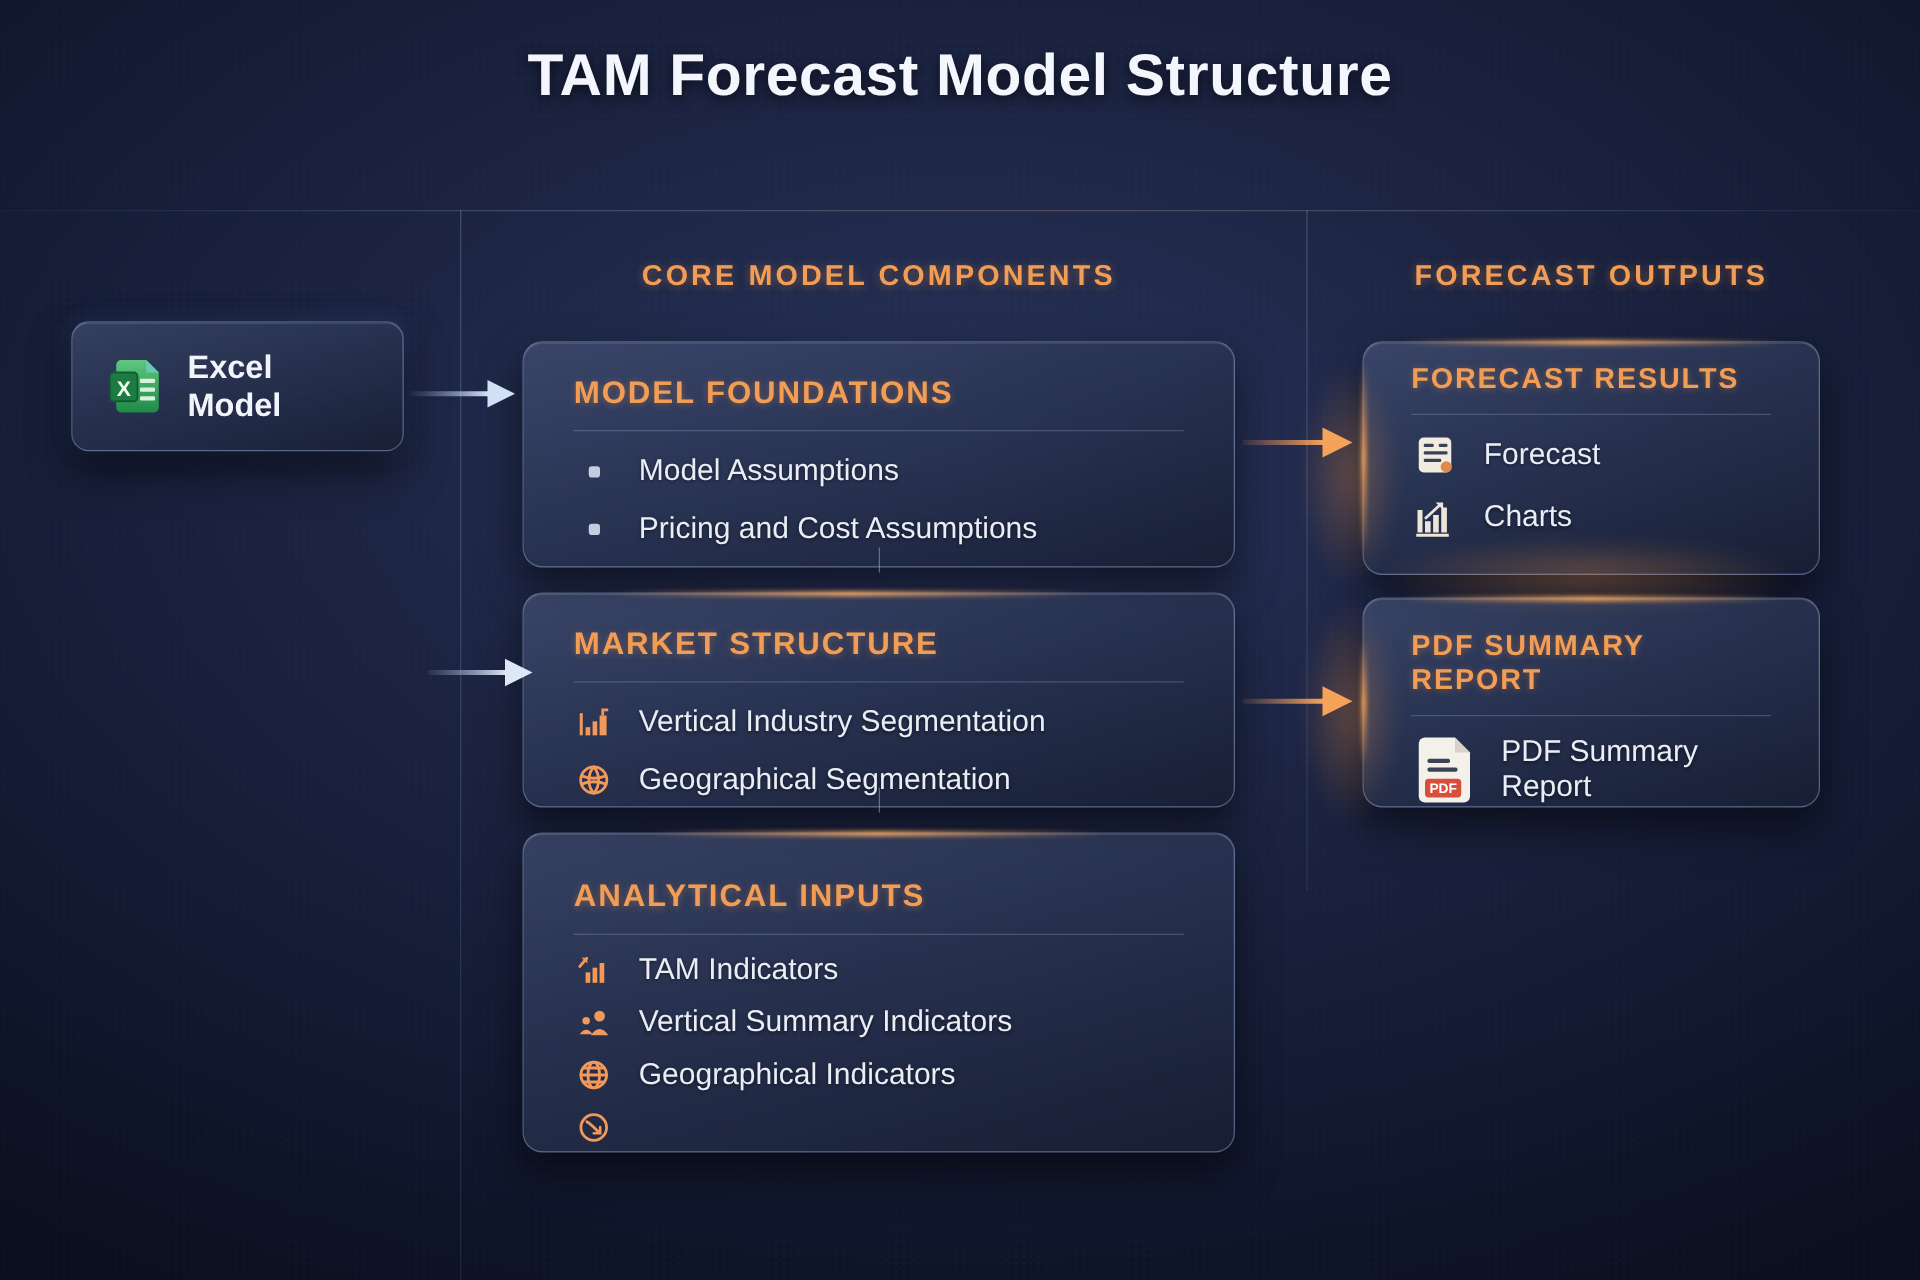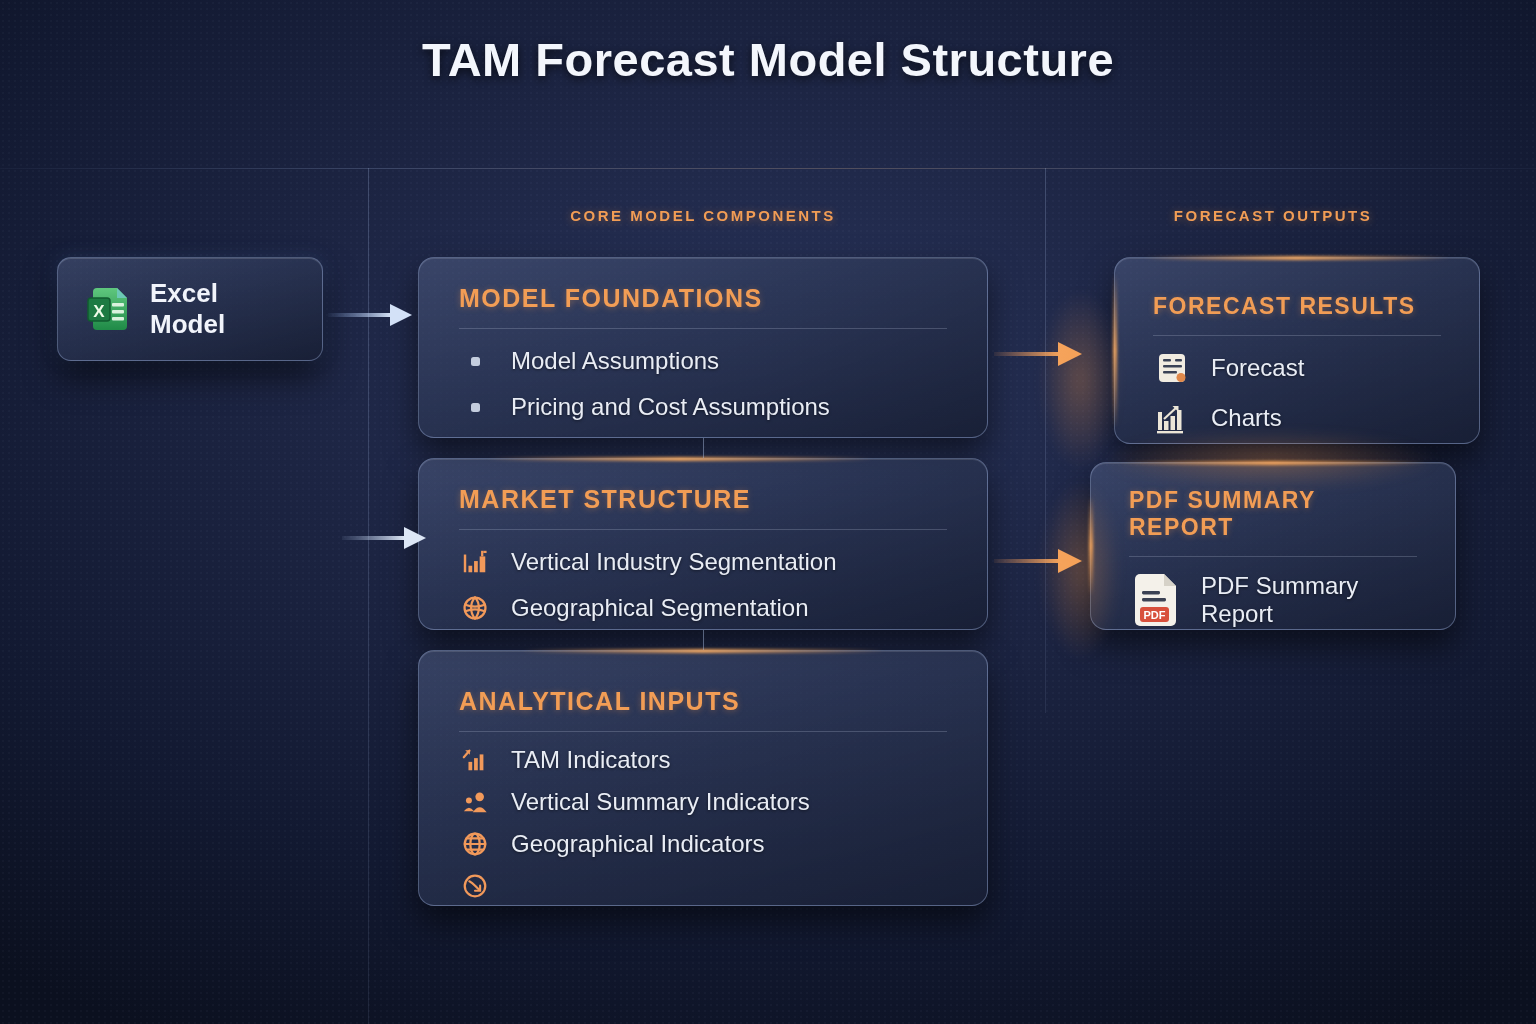--- a/index.html
+++ b/index.html
@@ -19,51 +19,51 @@
   #vline-left{left:368px;top:168px;height:856px;}
   #vline-right{left:1045px;top:168px;height:545px;}
   .mid-connector{position:absolute;left:703px;width:1px;background:rgba(175,195,230,.45);}
   #conn-1{top:438px;height:20px;}
   #conn-2{top:630px;height:20px;}
 
   .page-title{position:absolute;top:32px;left:0;width:100%;text-align:center;
     font-size:47px;font-weight:800;color:#f3f6fc;letter-spacing:.5px;
     text-shadow:0 3px 10px rgba(0,0,0,.65);}
 
-  .col-header{position:absolute;top:207px;font-size:15px;font-weight:800;color:#f29d55;
+  .col-header{position:absolute;top:207px;font-size:23px;font-weight:800;color:#f29d55;
     letter-spacing:2.5px;text-align:center;text-shadow:0 1px 8px rgba(240,150,70,.4);}
   #hdr-core{left:418px;width:570px;}
   #hdr-out{left:1090px;width:366px;}
 
   .node{position:absolute;border-radius:16px;box-sizing:border-box;
     background:linear-gradient(163deg, rgba(82,96,134,.52) 0%, rgba(46,57,88,.72) 42%, rgba(24,31,53,.94) 100%);
     border:1px solid rgba(152,172,212,.42);
     box-shadow:0 16px 32px rgba(0,0,0,.52), inset 0 1px 0 rgba(255,255,255,.12);}
 
   .excel-node{left:57px;top:257px;width:266px;height:104px;display:flex;align-items:center;
     gap:16px;padding:0 24px;border-radius:14px;
     box-shadow:0 16px 32px rgba(0,0,0,.55), inset 0 1px 0 rgba(255,255,255,.14), 0 0 18px rgba(90,140,220,.18);}
   .excel-label{font-size:26px;font-weight:700;color:#f1f4fb;}
 
-  .box{padding:26px 40px;}
+  .box{padding:26px 40px;margin-top:16px;}
   .box-title{font-size:25px;font-weight:800;color:#f29d55;letter-spacing:1.5px;
     text-shadow:0 1px 6px rgba(240,150,70,.35);}
   .box-title.sm{font-size:23px;}
   .box-divider{height:1px;background:rgba(205,215,235,.22);margin:15px 0 4px;}
   .item-row{display:flex;align-items:center;gap:20px;margin-top:18px;}
   .item-row.tight{margin-top:14px;}
   .item-label{font-size:24px;color:#e9edf5;text-shadow:0 1px 3px rgba(0,0,0,.5);}
   .icon-cell{width:32px;flex:0 0 auto;display:flex;justify-content:center;align-items:center;}
   .bullet{width:9px;height:9px;border-radius:2.5px;background:#c4cdde;flex:0 0 auto;}
 
   #box-mf{left:418px;top:257px;width:570px;height:181px;}
   #box-ms{left:418px;top:458px;width:570px;height:172px;}
   #box-ai{left:418px;top:650px;width:570px;height:256px;padding-top:36px;}
   #box-ai .item-row{margin-top:14px;}
-  #box-fr{left:1114px;top:257px;width:366px;height:187px;padding:35px 38px;}
+  #box-fr{left:1090px;top:257px;width:366px;height:187px;padding:15px 38px;}
   #box-pdf{left:1090px;top:462px;width:366px;height:168px;padding:24px 38px;}
 
   
   .glow-top{position:absolute;top:-2px;height:4px;border-radius:3px;pointer-events:none;
     background:linear-gradient(90deg,transparent,rgba(248,168,92,.95),transparent);filter:blur(1.5px);}
   .glow-left{position:absolute;left:-2px;width:4px;border-radius:3px;pointer-events:none;
     background:linear-gradient(180deg,transparent,rgba(248,168,92,.95),transparent);filter:blur(1.5px);}
   .flare{position:absolute;pointer-events:none;filter:blur(6px);
     background:radial-gradient(closest-side,rgba(244,152,72,.30),transparent);}
 

